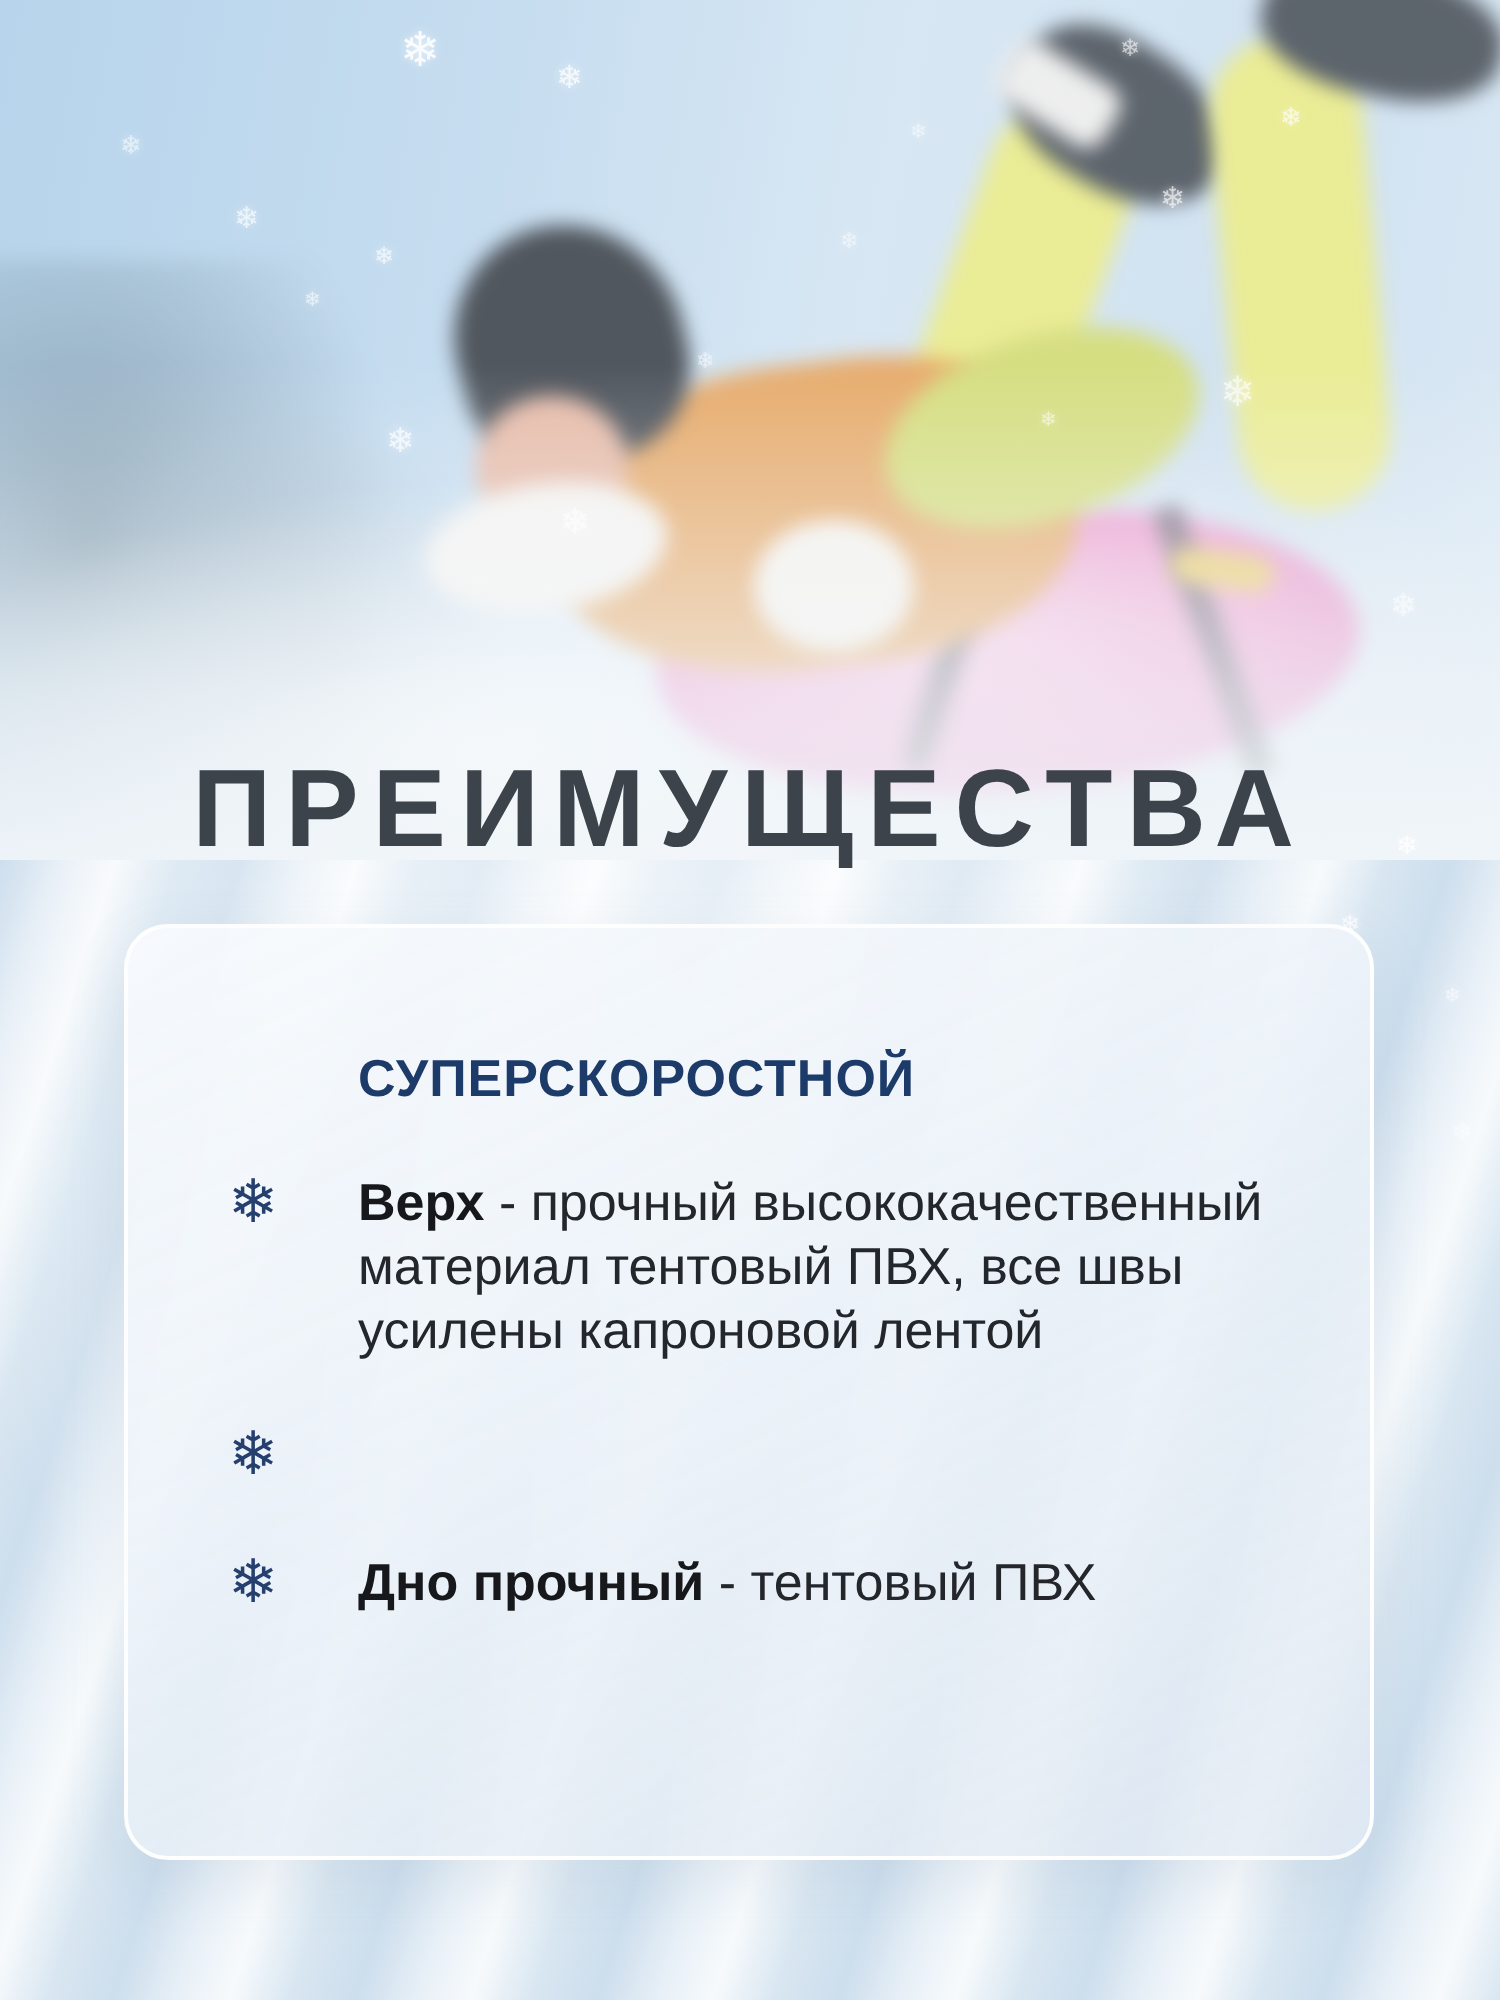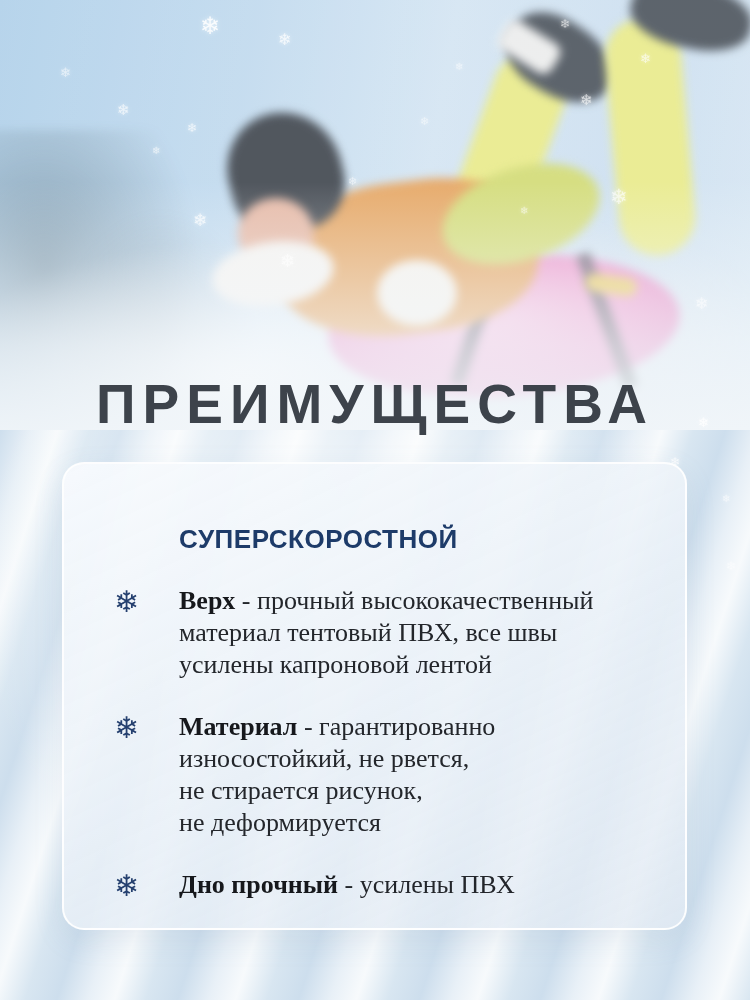--- a/index.html
+++ b/index.html
@@ -55,21 +55,21 @@
 
   
   .card{position:absolute;left:62px;top:462px;width:625px;height:468px;box-sizing:border-box;z-index:3;
     border-radius:22px;border:2px solid rgba(255,255,255,.9);
     background:linear-gradient(155deg,rgba(247,250,253,.95) 0%,rgba(233,240,247,.88) 55%,rgba(226,234,243,.78) 100%);
     box-shadow:0 10px 30px rgba(120,145,175,.12);
     padding:44px 30px 0 50px;}
   .card h2{margin:16px 0 30px 65px;font-size:26px;font-weight:bold;letter-spacing:.5px;color:#1d3b69;}
   .bullet{display:flex;align-items:flex-start;margin-bottom:30px;}
   .bullet-icon{width:65px;flex:none;font-size:30px;line-height:34px;color:#25406f;}
-  .bullet-text{margin:0;font-size:26px;line-height:32px;color:#23262b;white-space:pre-line;font-family:Liberation Serif, serif;}
+  .bullet-text{margin:0;font-size:26px;line-height:32px;color:#23262b;white-space:pre-line;}
   .bullet-text b{font-weight:bold;color:#16181c;}
 </style>
 </head>
 <body>
 
 <div class="poster">
 
   <div class="photo">
     <div class="shape trees"></div>
     <div class="shape trees2"></div>
@@ -127,25 +127,21 @@
 
     <div class="bullet">
       <span class="bullet-icon">❄</span>
       <p class="bullet-text"><b>Верх</b><span> - прочный высококачественный
 материал тентовый ПВХ, все швы
 усилены капроновой лентой</span></p>
     </div>
 
     <div class="bullet">
       <span class="bullet-icon">❄</span>
-      <p class="bullet-text"><b>Материал</b><span> - гарантированно
-износостойкий, не рвется,
-не стирается рисунок,
-не деформируется</span></p>
     </div>
 
     <div class="bullet">
       <span class="bullet-icon">❄</span>
-      <p class="bullet-text"><b>Дно прочный</b><span> - усилены ПВХ</span></p>
+      <p class="bullet-text"><b>Дно прочный</b><span> - тентовый ПВХ</span></p>
     </div>
   </section>
 
 </div>
 
 </body></html>

